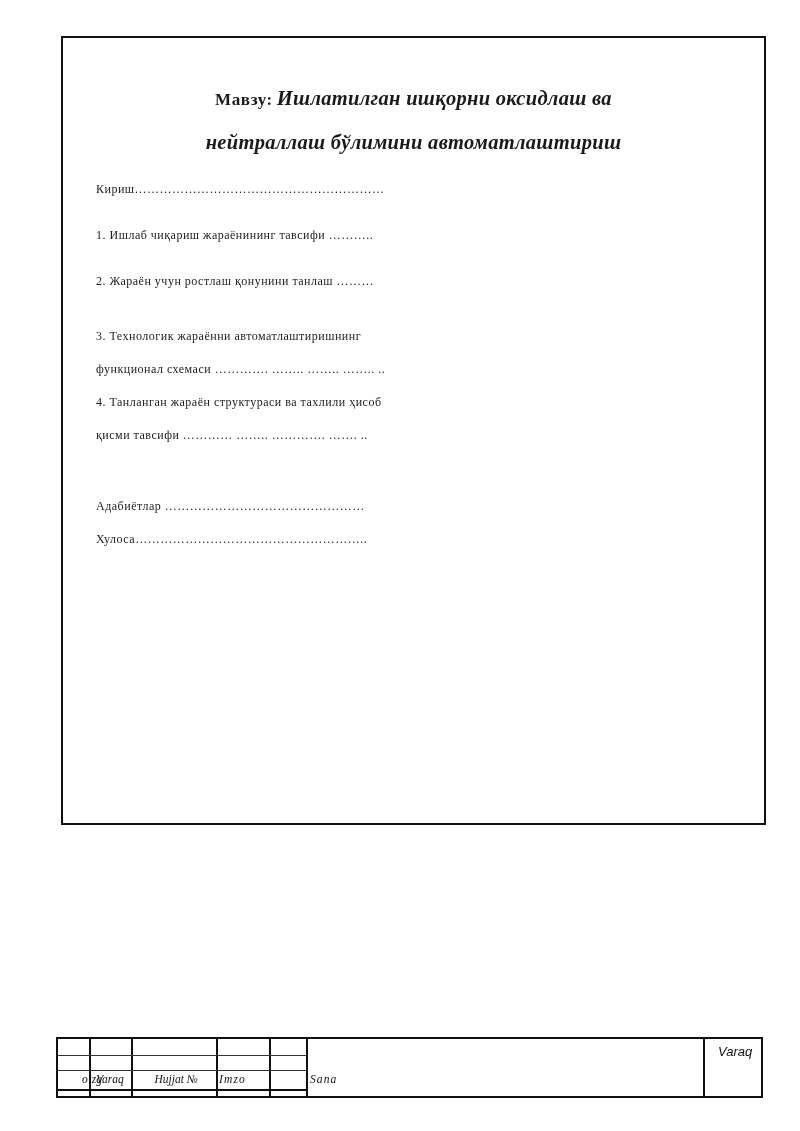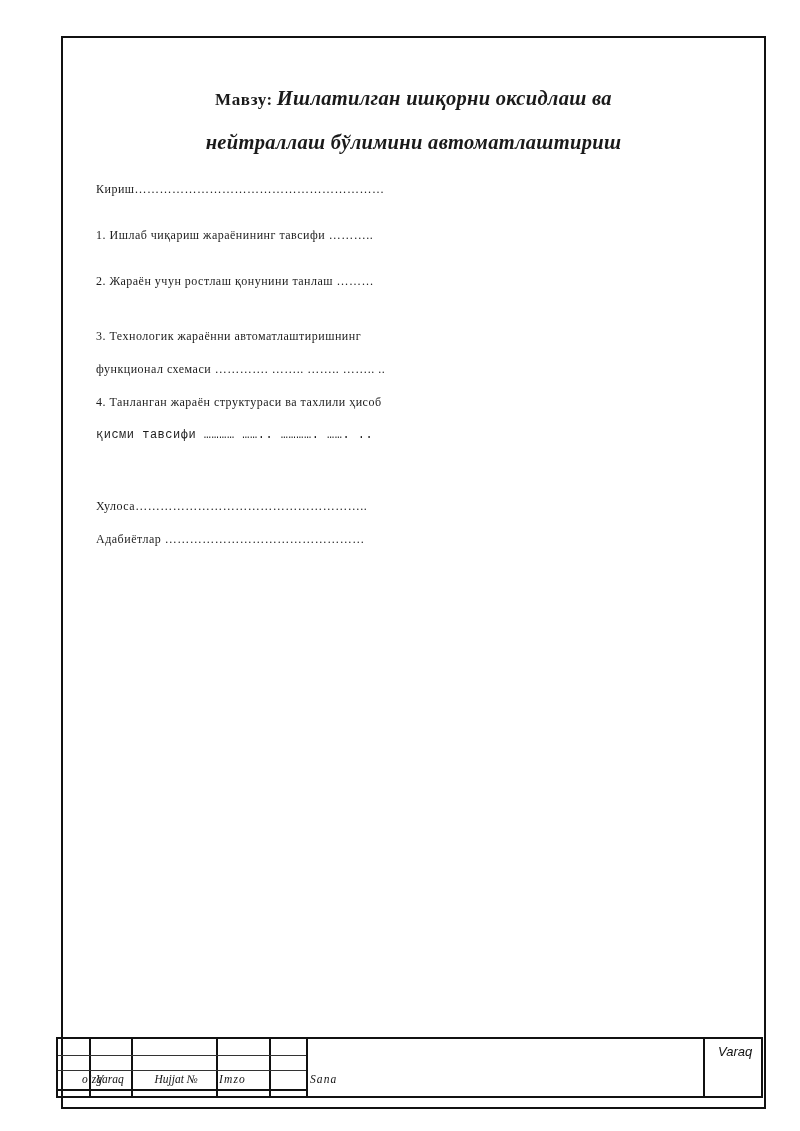--- a/index.html
+++ b/index.html
@@ -15,21 +15,21 @@
     color: #1a1a1a;
     overflow: hidden;
   }
 
   
   .page-frame {
     position: absolute;
     left: 61px;
     top: 36px;
     width: 705px;
-    height: 1073px;
+    height: 789px;
     border: 2.2px solid #111111;
     box-sizing: border-box;
     background: #ffffff;
   }
 
   
   .doc-title {
     position: absolute;
     left: 0;
     right: 0;
@@ -63,21 +63,21 @@
     top: 144px;
     width: 620px;
   }
   .toc-line {
     font-size: 12px;
     letter-spacing: 0.5px;
     white-space: nowrap;
     color: #1c1c1c;
   }
   .gap-lg { margin-bottom: 31px; }
-  .gap-md { margin-bottom: 38px; font-family: Liberation Mono, monospace; }
+  .gap-md { margin-bottom: 38px; }
   .tight { line-height: 33px; }
 
   
   .stamp {
     position: absolute;
     left: 56px;
     top: 1037px;
     width: 707px;
     height: 61px;
     box-sizing: border-box;
@@ -137,22 +137,22 @@
   </div>
 
   <div class="contents">
     <div class="toc-line gap-lg">Кириш……………………………………………………</div>
     <div class="toc-line gap-lg">1. Ишлаб чиқариш жараёнининг тавсифи ………..</div>
     <div class="toc-line gap-lg">2. Жараён учун ростлаш қонунини танлаш ………</div>
     <div class="toc-line tight">3. Технологик жараённи автоматлаштиришнинг</div>
     <div class="toc-line tight">функционал схемаси  …………. …….. …….. …….. ..</div>
     <div class="toc-line tight">4. Танланган жараён структураси ва тахлили ҳисоб</div>
     <div class="toc-line tight gap-md">қисми тавсифи ………… …….. …………. ……. ..</div>
+    <div class="toc-line tight">Адабиётлар …………………………………………</div>
     <div class="toc-line tight">Хулоса………………………………………………..</div>
-    <div class="toc-line tight">Адабиётлар …………………………………………</div>
   </div>
 
 </div>
 
 <div class="stamp">
   <div class="stamp-inner">
 
     <div class="v-line" style="left: 31px;"></div>
     <div class="v-line" style="left: 73px;"></div>
     <div class="v-line" style="left: 158px;"></div>

